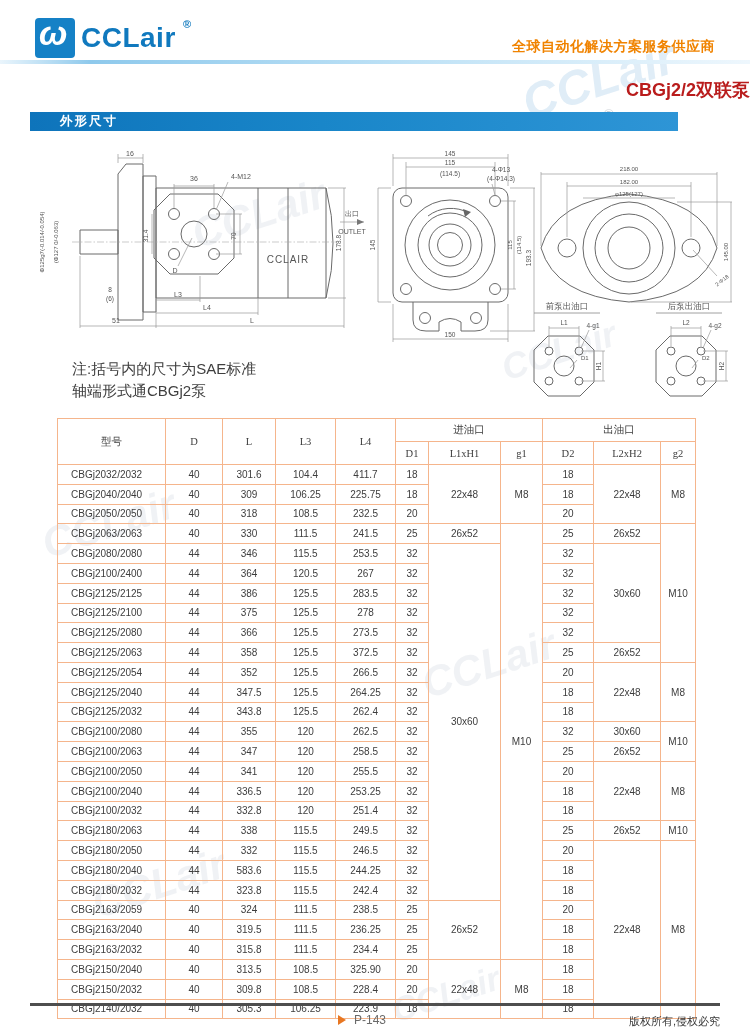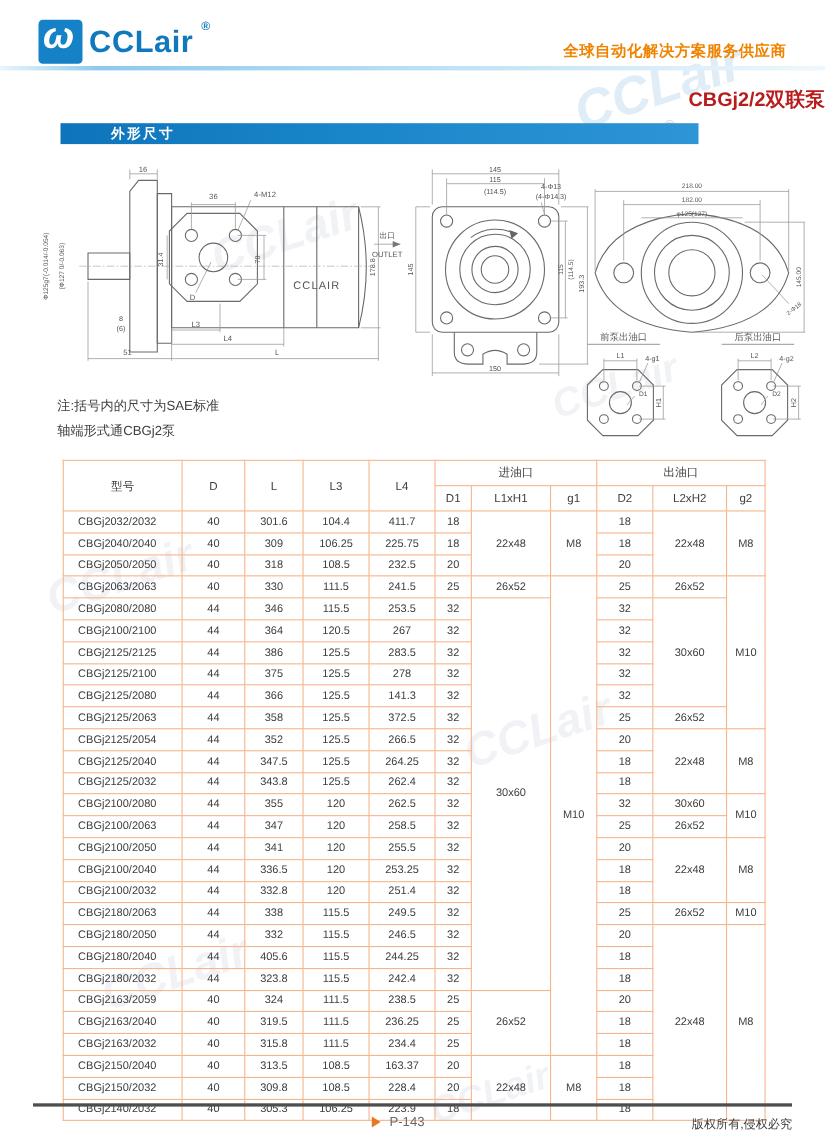--- a/index.html
+++ b/index.html
@@ -15,34 +15,34 @@
   .logo-row{position:absolute;left:35px;top:16px;width:680px;height:44px;}
   .logo-box{position:absolute;left:0;top:2px;width:40px;height:40px;background:#1581c6;border-radius:4px;}
   .logo-box span{position:absolute;left:4px;top:-4px;color:#fff;font-size:34px;font-weight:bold;font-style:italic;}
   .logo-text{position:absolute;left:46px;top:6px;color:#1079be;font-size:28px;font-weight:bold;letter-spacing:.5px;}
   .logo-reg{position:absolute;left:148px;top:2px;color:#1079be;font-size:11px;font-weight:bold;}
   .tagline{position:absolute;right:0;top:22px;color:#f08300;font-size:14px;font-weight:bold;letter-spacing:.5px;}
   .hdr-rule{position:absolute;left:0;top:60px;width:750px;height:4px;
      background:linear-gradient(90deg,#eaf5fc 0%,#8ec9ec 12%,#bfe2f6 55%,#eef7fd 100%);}
   .page-title{position:absolute;left:0;top:78px;width:750px;text-align:right;
      font-size:18px;font-weight:bold;color:#b91c1c;}
-  .section-bar{position:absolute;left:30px;top:112px;width:580px;height:19px;
+  .section-bar{position:absolute;left:30px;top:112px;width:648px;height:19px;
      background:linear-gradient(90deg,#0e74bb 0%,#1986c9 45%,#2e95d6 100%);
-     color:#ffffff;font-size:12.5px;font-weight:bold;line-height:19px;padding-left:46px;
-     box-sizing:border-box;letter-spacing:2px;margin-left:25px;}
+     color:#ffffff;font-size:12.5px;font-weight:bold;line-height:19px;padding-left:30px;
+     box-sizing:border-box;letter-spacing:2px;}
   
   svg text{fill:#555;font-family:"Liberation Sans","DejaVu Sans",sans-serif;}
   .draw line,.draw path,.draw rect,.draw circle,.draw polygon,.draw polyline,.draw ellipse{vector-effect:non-scaling-stroke;}
-  .notes{position:absolute;left:52px;top:358px;font-size:12px;color:#3f3f3f;line-height:22px;}
+  .notes{position:absolute;left:72px;top:358px;font-size:15px;color:#3f3f3f;line-height:22px;}
   
   .spec{position:absolute;left:57px;top:418px;}
   table{border-collapse:collapse;table-layout:fixed;width:638px;font-size:10px;color:#3d3d3d;}
   th,td{border:1px solid #f5b58c;text-align:center;padding:0;font-weight:normal;
         white-space:nowrap;overflow:hidden;}
-  thead th{height:22px;font-size:10.5px;}
+  thead th{height:22px;font-size:10.5px;font-family:Liberation Serif, serif;}
   tbody td{height:18.8px;}
   td.model{text-align:left;padding-left:13px;}
   
   .bottom-rule{position:absolute;left:30px;top:1003px;width:690px;height:3px;background:#4e4e4e;}
   .footer-page{position:absolute;left:338px;top:1013px;font-size:12px;color:#6a6a6a;display:flex;align-items:center;}
   .tri{width:0;height:0;border-left:8px solid #e87722;border-top:5px solid transparent;
        border-bottom:5px solid transparent;margin-right:8px;}
   .copyright{position:absolute;right:30px;top:1014px;font-size:11px;font-weight:normal;color:#3a3a3a;}
 </style>
 </head>
@@ -358,21 +358,21 @@
           <td>44</td>
           <td>346</td>
           <td>115.5</td>
           <td>253.5</td>
           <td>32</td>
           <td rowspan="18">30x60</td>
           <td>32</td>
           <td rowspan="5">30x60</td>
         </tr>
         <tr>
-          <td class="model">CBGj2100/2100</td>
+          <td class="model">CBGj2100/2400</td>
           <td>44</td>
           <td>364</td>
           <td>120.5</td>
           <td>267</td>
           <td>32</td>
           <td>32</td>
         </tr>
         <tr>
           <td class="model">CBGj2125/2125</td>
           <td>44</td>
@@ -389,21 +389,21 @@
           <td>125.5</td>
           <td>278</td>
           <td>32</td>
           <td>32</td>
         </tr>
         <tr>
           <td class="model">CBGj2125/2080</td>
           <td>44</td>
           <td>366</td>
           <td>125.5</td>
-          <td>141.3</td>
+          <td>273.5</td>
           <td>32</td>
           <td>32</td>
         </tr>
         <tr>
           <td class="model">CBGj2125/2063</td>
           <td>44</td>
           <td>358</td>
           <td>125.5</td>
           <td>372.5</td>
           <td>32</td>
@@ -507,21 +507,21 @@
           <td>115.5</td>
           <td>246.5</td>
           <td>32</td>
           <td>20</td>
           <td rowspan="9">22x48</td>
           <td rowspan="9">M8</td>
         </tr>
         <tr>
           <td class="model">CBGj2180/2040</td>
           <td>44</td>
-          <td>405.6</td>
+          <td>583.6</td>
           <td>115.5</td>
           <td>244.25</td>
           <td>32</td>
           <td>18</td>
         </tr>
         <tr>
           <td class="model">CBGj2180/2032</td>
           <td>44</td>
           <td>323.8</td>
           <td>115.5</td>
@@ -555,21 +555,21 @@
           <td>111.5</td>
           <td>234.4</td>
           <td>25</td>
           <td>18</td>
         </tr>
         <tr>
           <td class="model">CBGj2150/2040</td>
           <td>40</td>
           <td>313.5</td>
           <td>108.5</td>
-          <td>163.37</td>
+          <td>325.90</td>
           <td>20</td>
           <td rowspan="3">22x48</td>
           <td rowspan="3">M8</td>
           <td>18</td>
         </tr>
         <tr>
           <td class="model">CBGj2150/2032</td>
           <td>40</td>
           <td>309.8</td>
           <td>108.5</td>

